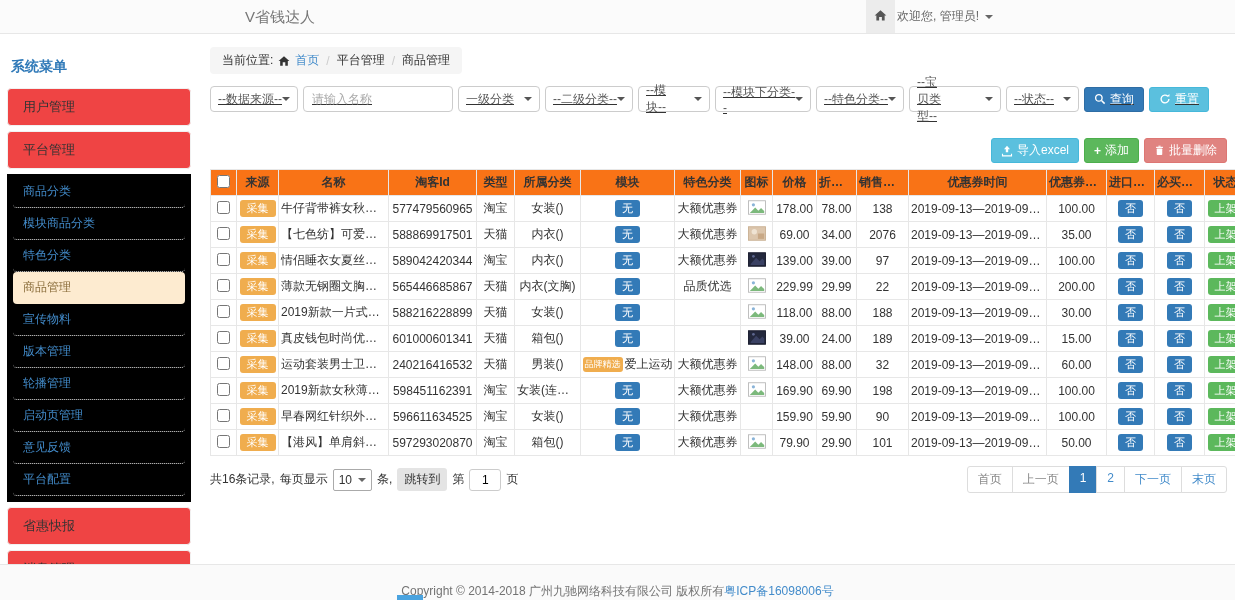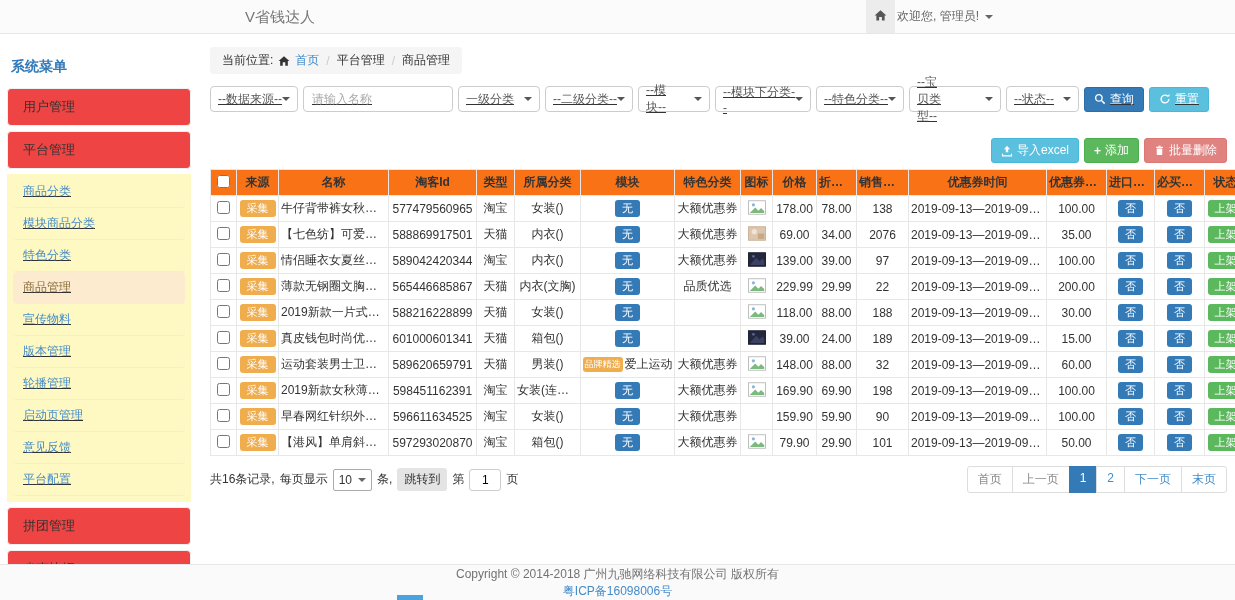--- a/index.html
+++ b/index.html
@@ -15,21 +15,21 @@
   .brand { position:absolute; left:245px; top:0; line-height:33px; font-size:15px; color:#777; }
   .top-right { position:absolute; left:866px; top:0; height:33px; display:flex; align-items:stretch; }
   .home-box { width:29px; background:#ececec; display:flex; align-items:center; justify-content:center; cursor:pointer; }
   .welcome { display:flex; align-items:center; gap:6px; padding:0 2px; color:#666; cursor:pointer; }
   .caret-down { width:0; height:0; border-left:4px solid transparent; border-right:4px solid transparent; border-top:4px solid #666; }
   
   .sidebar { position:absolute; left:7px; top:54px; width:184px; }
   .sidebar-title { color:#2f79b8; font-size:14px; font-weight:bold; padding:4px 4px 12px 4px; }
   .menu-group { background:#ef4444; border:1px solid #f1f1f1; border-radius:4px;
     padding:9px 15px; margin-bottom:5px; color:#333; font-size:13px; cursor:pointer; }
-  .submenu { background:#fef9c3; padding:2px 6px 6px 6px; margin-bottom:5px;text-decoration:underline; }
+  .submenu { background:#000000; padding:2px 6px 6px 6px; margin-bottom:5px; }
   .submenu-item { padding:7px 10px; color:#428bca; border-bottom:1px dotted #e3e3e3; cursor:pointer; border-radius:4px; }
   .submenu-item.active { background:#fdebd0; color:#8a6d3b; border-bottom-color:transparent; }
   
   .main { position:absolute; left:210px; top:47px; width:1017px; }
   .breadcrumb { display:inline-flex; align-items:center; gap:5px; background:#f5f5f5;
     border-radius:4px; padding:5px 12px; margin-bottom:12px; color:#333; }
   .breadcrumb .link { color:#428bca; cursor:pointer; }
   .breadcrumb .sep { color:#ccc; padding:0 2px; }
   .filters { display:flex; gap:5px; align-items:center; margin-bottom:26px;text-decoration:underline; }
   .filter-select { display:flex; justify-content:space-between; align-items:center;
@@ -66,22 +66,22 @@
   .jump-chip { background:#e4e4e4; border-radius:3px; padding:3px 7px; color:#333; cursor:pointer; }
   .jump-input { width:32px; height:22px; border:1px solid #ccc; border-radius:3px; text-align:center; font-size:12px; font-family:inherit; }
   .pager { display:flex; }
   .page-btn { border:1px solid #ddd; padding:4px 10px; margin-left:-1px; color:#428bca; cursor:pointer; background:#fff; }
   .page-btn.first { border-radius:3px 0 0 3px; margin-left:0; }
   .page-btn.last { border-radius:0 3px 3px 0; }
   .page-btn.disabled { color:#888; }
   .page-btn.active { background:#337ab7; border-color:#337ab7; color:#fff; }
   
   .footer { position:absolute; bottom:0; left:0; right:0; height:36px; background:#fafafa;
-    border-top:1px solid #e7e7e7; display:flex; align-items:center; justify-content:center;
-    color:#737373; z-index:6;flex-direction:column; }
+    border-top:1px solid #e7e7e7; display:flex; align-items:flex-end; justify-content:center;
+    color:#737373; z-index:6; }
   .footer .link { color:#428bca; cursor:pointer; }
   .scroll-thumb { position:absolute; bottom:0; left:397px; width:26px; height:5px; background:#4aa3df; z-index:7; }
   input[type="checkbox"] { width:13px; height:13px; cursor:pointer; }
 </style>
 </head>
 <body>
 
 <div class="topbar">
   <div class="brand">V省钱达人</div>
   <div class="top-right">
@@ -109,21 +109,20 @@
         <div class="submenu-item">模块商品分类</div>
         <div class="submenu-item">特色分类</div>
         <div class="submenu-item active">商品管理</div>
         <div class="submenu-item">宣传物料</div>
         <div class="submenu-item">版本管理</div>
         <div class="submenu-item">轮播管理</div>
         <div class="submenu-item">启动页管理</div>
         <div class="submenu-item">意见反馈</div>
         <div class="submenu-item">平台配置</div>
       </div>
-      <div class="menu-group">拼团管理</div>
       <div class="menu-group">省惠快报</div>
       <div class="menu-group">消息管理</div>
     </div>
 </div>
 
 <div class="main">
 
   <div class="breadcrumb">
     <span>当前位置:</span>
     <span style="display:inline-flex;">
@@ -421,21 +420,21 @@
           <td>2019-09-13—2019-09-20</td>
           <td>15.00</td>
           <td><span class="badge badge-blue">否</span></td>
           <td><span class="badge badge-blue">否</span></td>
           <td><span class="badge badge-green">上架</span></td>
         </tr>
         <tr>
           <td><input type="checkbox" style=""></td>
           <td><span class="badge badge-orange">采集</span></td>
           <td>运动套装男士卫衣初秋...</td>
-          <td>589620659791</td>
+          <td>240216416532</td>
           <td>天猫</td>
           <td>男装()</td>
           <td>
             <div class="module-cell">
               <span class="badge badge-orange badge-mini">品牌精选</span>
               <span>爱上运动</span>
             </div>
           </td>
           <td>大额优惠券</td>
           <td><span><svg width="18" height="15" viewBox="0 0 20 16">

